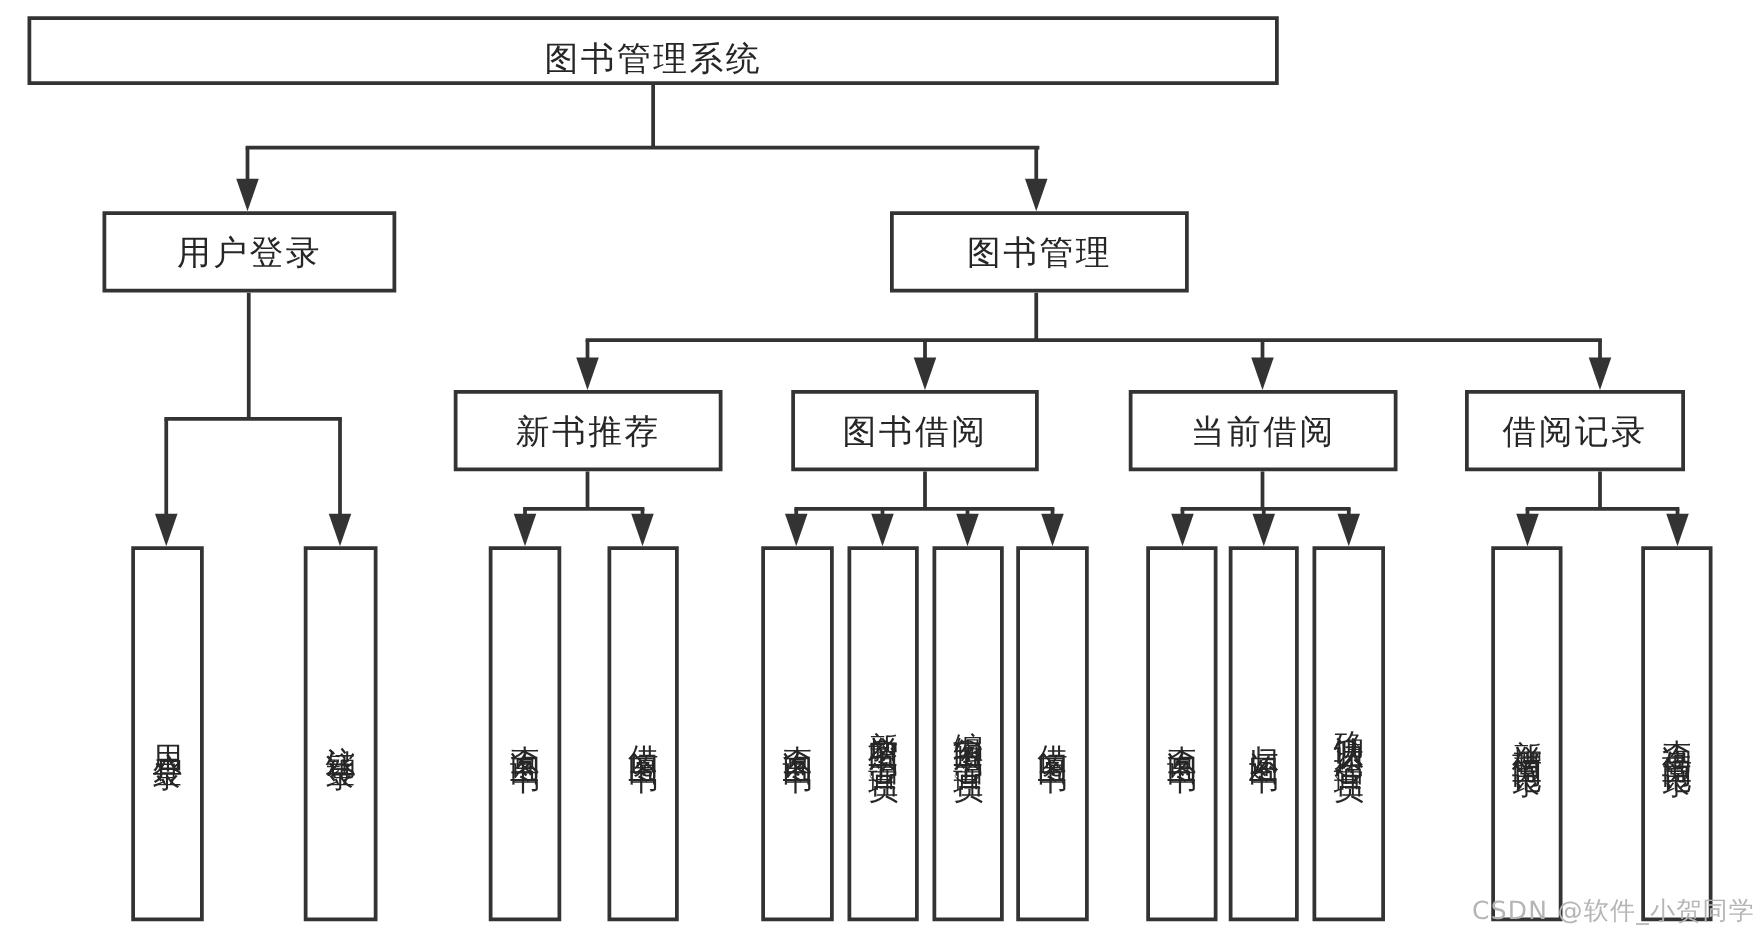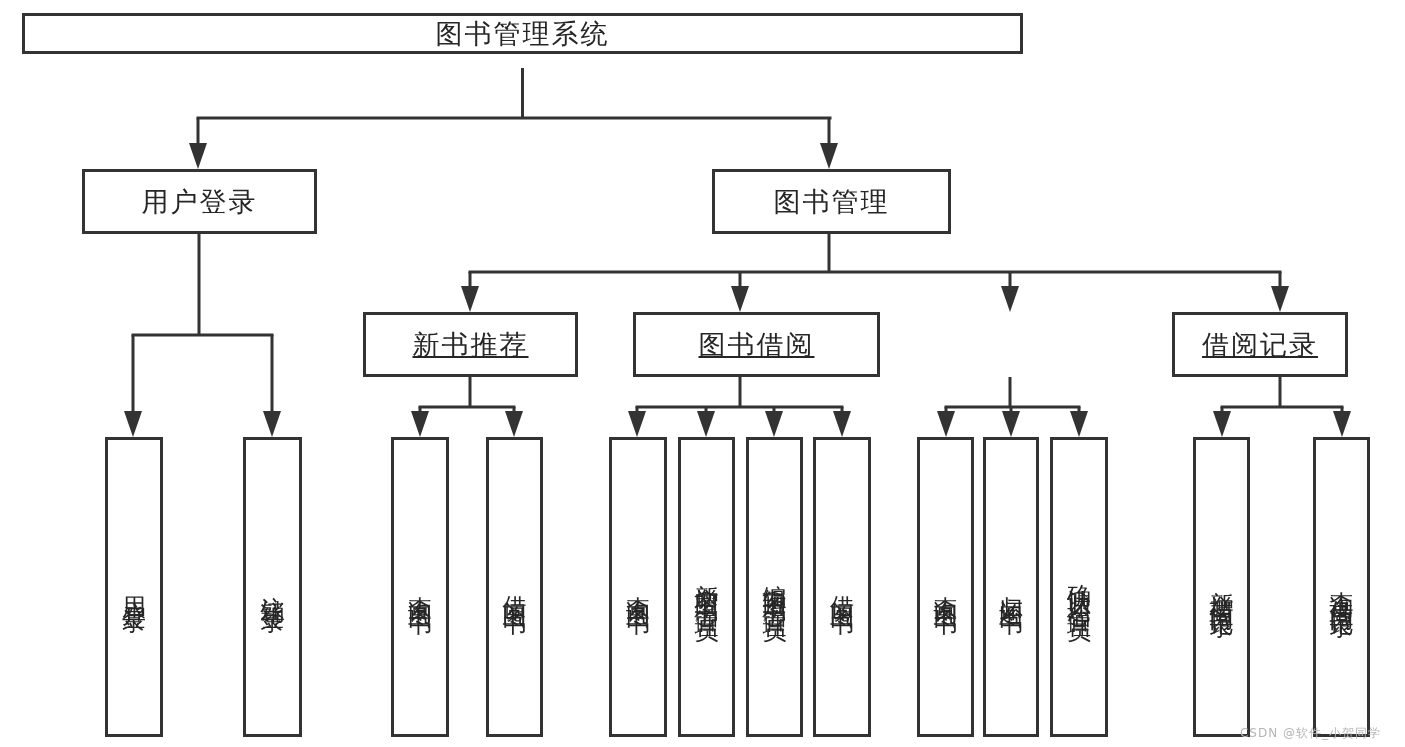--- a/index.html
+++ b/index.html
@@ -31,40 +31,40 @@
     align-items: center;
     justify-content: center;
     color: #262626;
   }
   .hnode {
     font-size: 27px;
     letter-spacing: 2px;
     white-space: nowrap;
   }
   .root {
-    left: 22px; top: 13px; width: 1001px; height: 41px;
+    left: 22px; top: 13px; width: 1001px; height: 55px; align-items: flex-end;
   }
   .lvl2 { top: 169px; height: 65px; }
-  .lvl3 { top: 312px; height: 65px; text-decoration: underline; }
+  .lvl3 { top: 312px; height: 65px; }
   .leaf {
     top: 437px;
     height: 300px;
   }
   .vtext {
     writing-mode: vertical-rl;
     font-size: 24px;
     letter-spacing: 5px;
     line-height: 1;
     color: #262626;
   }
   #watermark {
     position: absolute;
-    right: 24px;
+    right: 1px;
     bottom: 5px;
-    font-size: 12px;
+    font-size: 20px;
     color: #b5b5b5;
     letter-spacing: 1px;
     white-space: nowrap;
   }
 </style>
 </head>
 <body>
 
 <div id="stage">
 
@@ -141,22 +141,25 @@
   <div class="node hnode lvl2" style="left:82px;width:235px">
     <span>用户登录</span>
   </div>
   <div class="node hnode lvl2" style="left:712px;width:239px">
     <span>图书管理</span>
   </div>
 
   <div class="node hnode lvl3" style="left:363px;width:215px">
     <span>新书推荐</span>
   </div>
-  <div class="node hnode lvl3" style="left:633px;width:247px">
+  <div class="node hnode lvl3" style="left:633px;width:198px">
     <span>图书借阅</span>
+  </div>
+  <div class="node hnode lvl3" style="left:903px;width:215px">
+    <span>当前借阅</span>
   </div>
   <div class="node hnode lvl3" style="left:1172px;width:176px">
     <span>借阅记录</span>
   </div>
 
   <div class="node leaf" style="left:105px;width:58px">
     <span class="vtext">用户登录</span>
   </div>
   <div class="node leaf" style="left:243px;width:59px">
     <span class="vtext">注销登录</span>

